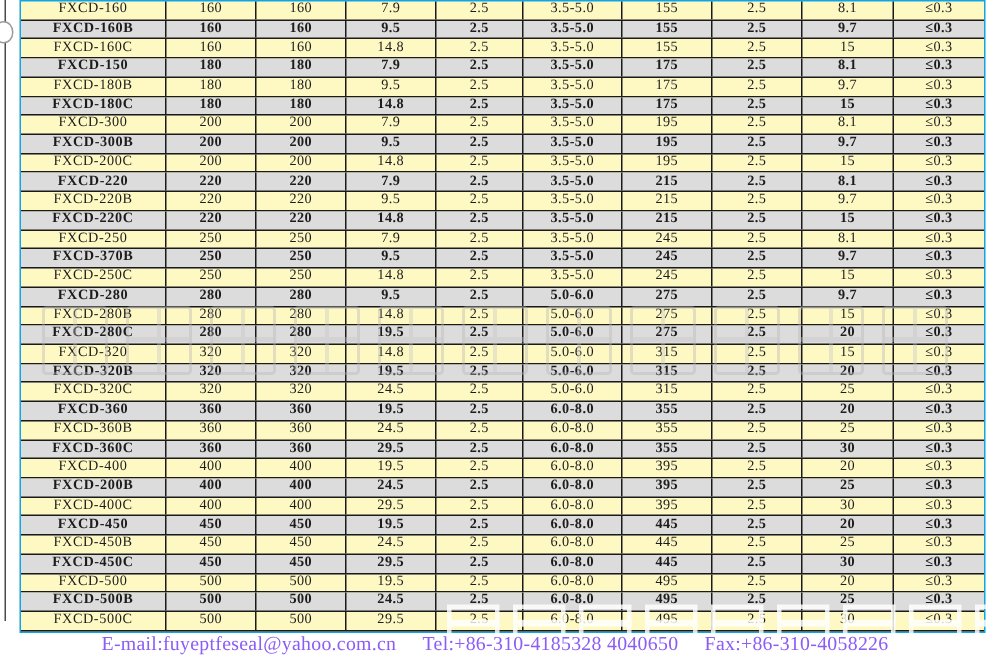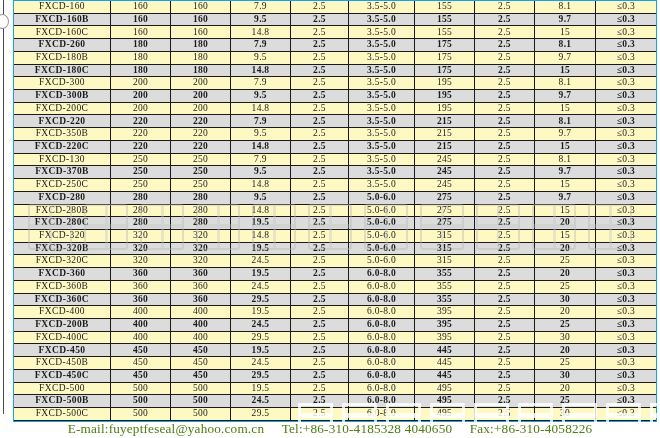--- a/index.html
+++ b/index.html
@@ -74,21 +74,21 @@
     width:29px;height:19px;
     border:3px solid rgba(255,255,255,0.95);
     background:linear-gradient(to bottom, transparent 38%, rgba(255,255,255,0.95) 38%, rgba(255,255,255,0.95) 62%, transparent 62%);
   }
 
   
   .footer{
     position:absolute;left:0;bottom:1px;width:660px;
     text-align:center;
     font-size:13.2px;line-height:16px;
-    color:#4d7c0f;
+    color:#8b5cf6;
     letter-spacing:0.2px;
     white-space:nowrap;
   }
   .footer span{display:inline-block;margin:0 7px;}
 </style>
 </head>
 <body>
 
 <div class="page">
 
@@ -131,21 +131,21 @@
         <div class="cell">160</div>
         <div class="cell">14.8</div>
         <div class="cell">2.5</div>
         <div class="cell">3.5-5.0</div>
         <div class="cell">155</div>
         <div class="cell">2.5</div>
         <div class="cell">15</div>
         <div class="cell">≤0.3</div>
       </div>
       <div class="row alt">
-        <div class="cell model">FXCD-260</div>
+        <div class="cell model">FXCD-150</div>
         <div class="cell">180</div>
         <div class="cell">180</div>
         <div class="cell">7.9</div>
         <div class="cell">2.5</div>
         <div class="cell">3.5-5.0</div>
         <div class="cell">175</div>
         <div class="cell">2.5</div>
         <div class="cell">8.1</div>
         <div class="cell">≤0.3</div>
       </div>
@@ -215,21 +215,21 @@
         <div class="cell">220</div>
         <div class="cell">7.9</div>
         <div class="cell">2.5</div>
         <div class="cell">3.5-5.0</div>
         <div class="cell">215</div>
         <div class="cell">2.5</div>
         <div class="cell">8.1</div>
         <div class="cell">≤0.3</div>
       </div>
       <div class="row">
-        <div class="cell model">FXCD-350B</div>
+        <div class="cell model">FXCD-220B</div>
         <div class="cell">220</div>
         <div class="cell">220</div>
         <div class="cell">9.5</div>
         <div class="cell">2.5</div>
         <div class="cell">3.5-5.0</div>
         <div class="cell">215</div>
         <div class="cell">2.5</div>
         <div class="cell">9.7</div>
         <div class="cell">≤0.3</div>
       </div>
@@ -239,21 +239,21 @@
         <div class="cell">220</div>
         <div class="cell">14.8</div>
         <div class="cell">2.5</div>
         <div class="cell">3.5-5.0</div>
         <div class="cell">215</div>
         <div class="cell">2.5</div>
         <div class="cell">15</div>
         <div class="cell">≤0.3</div>
       </div>
       <div class="row">
-        <div class="cell model">FXCD-130</div>
+        <div class="cell model">FXCD-250</div>
         <div class="cell">250</div>
         <div class="cell">250</div>
         <div class="cell">7.9</div>
         <div class="cell">2.5</div>
         <div class="cell">3.5-5.0</div>
         <div class="cell">245</div>
         <div class="cell">2.5</div>
         <div class="cell">8.1</div>
         <div class="cell">≤0.3</div>
       </div>

